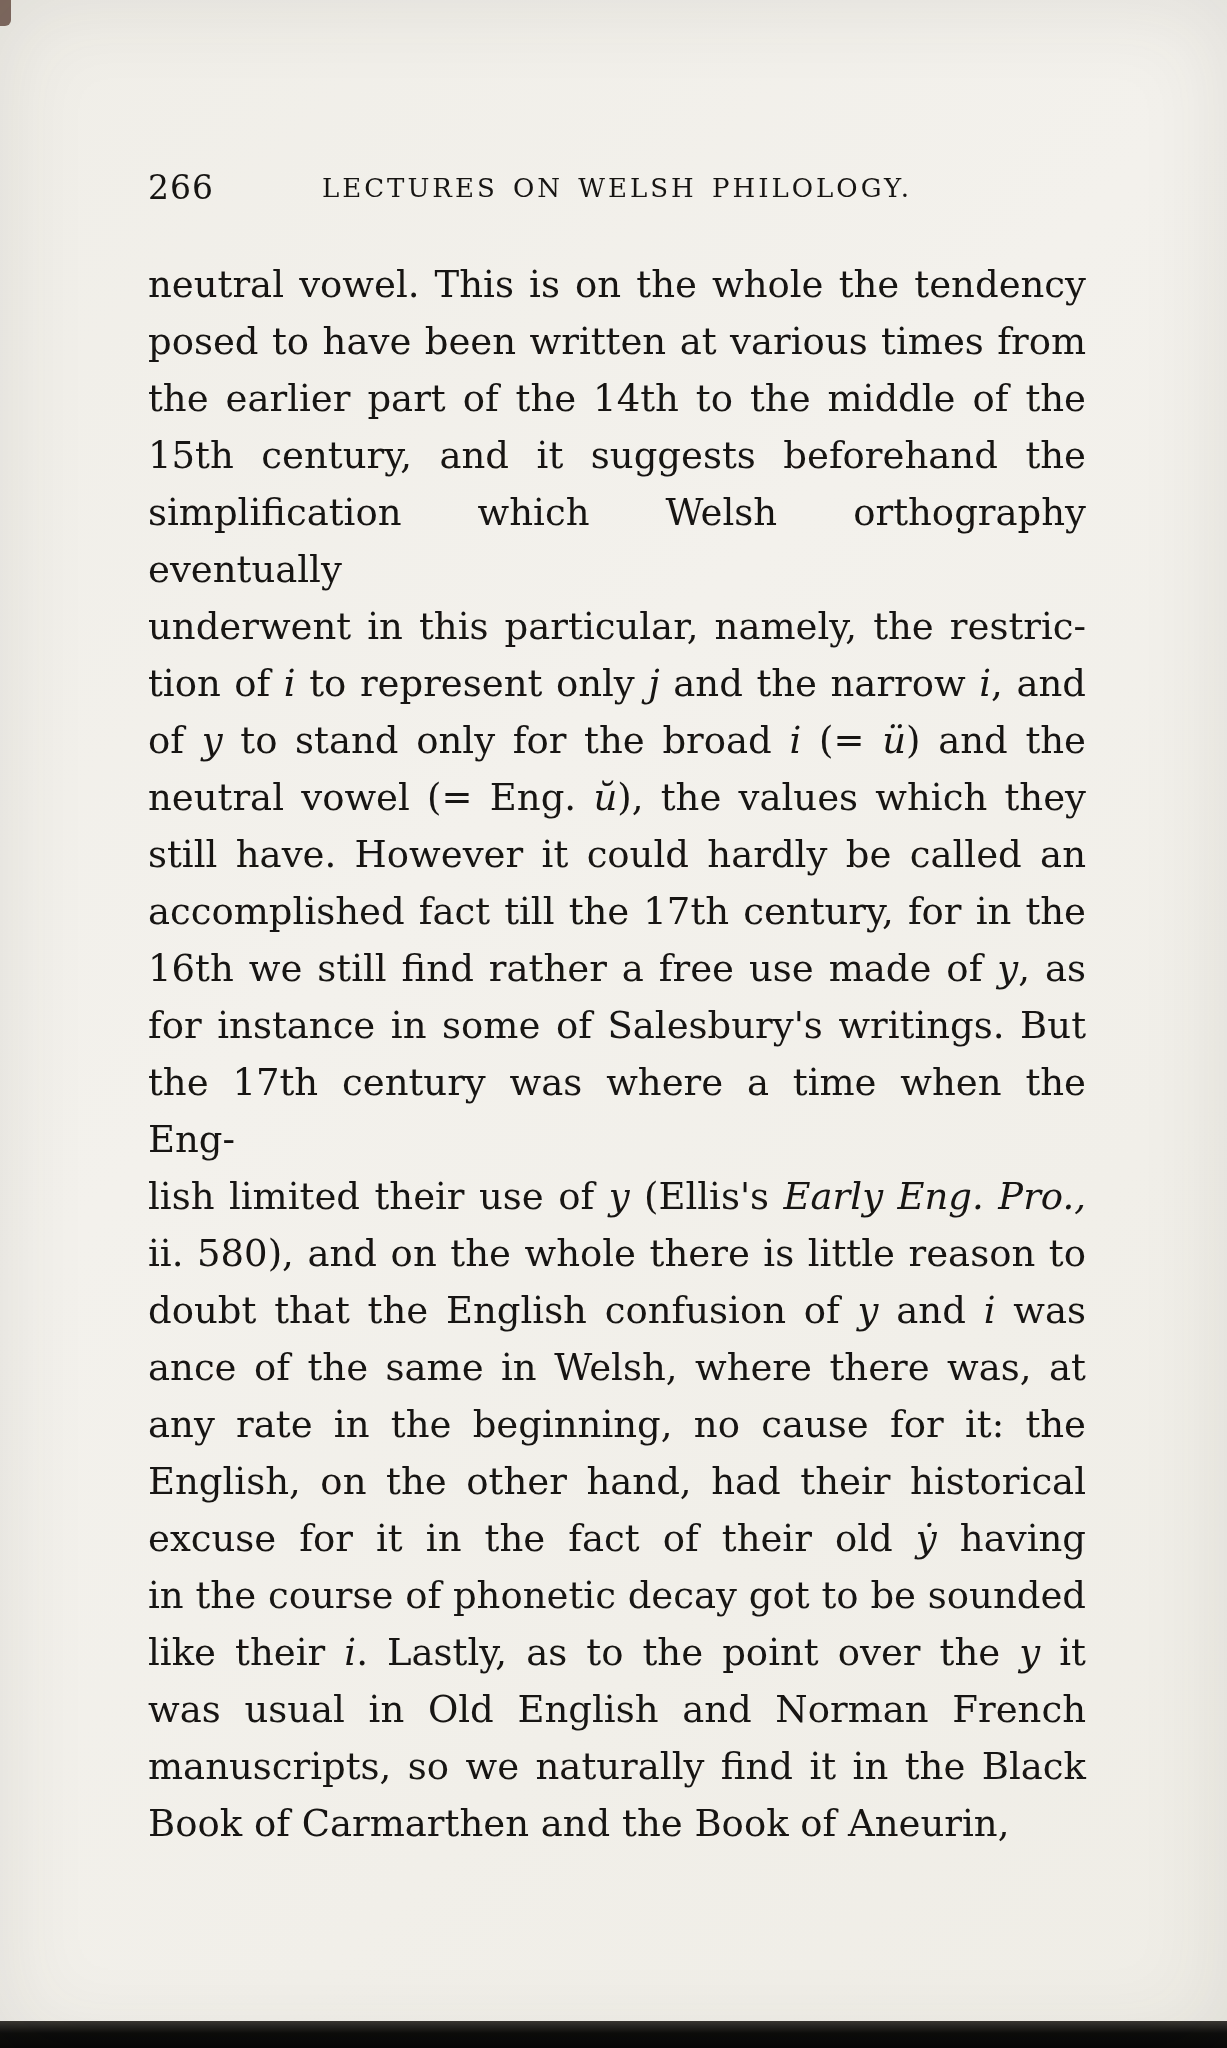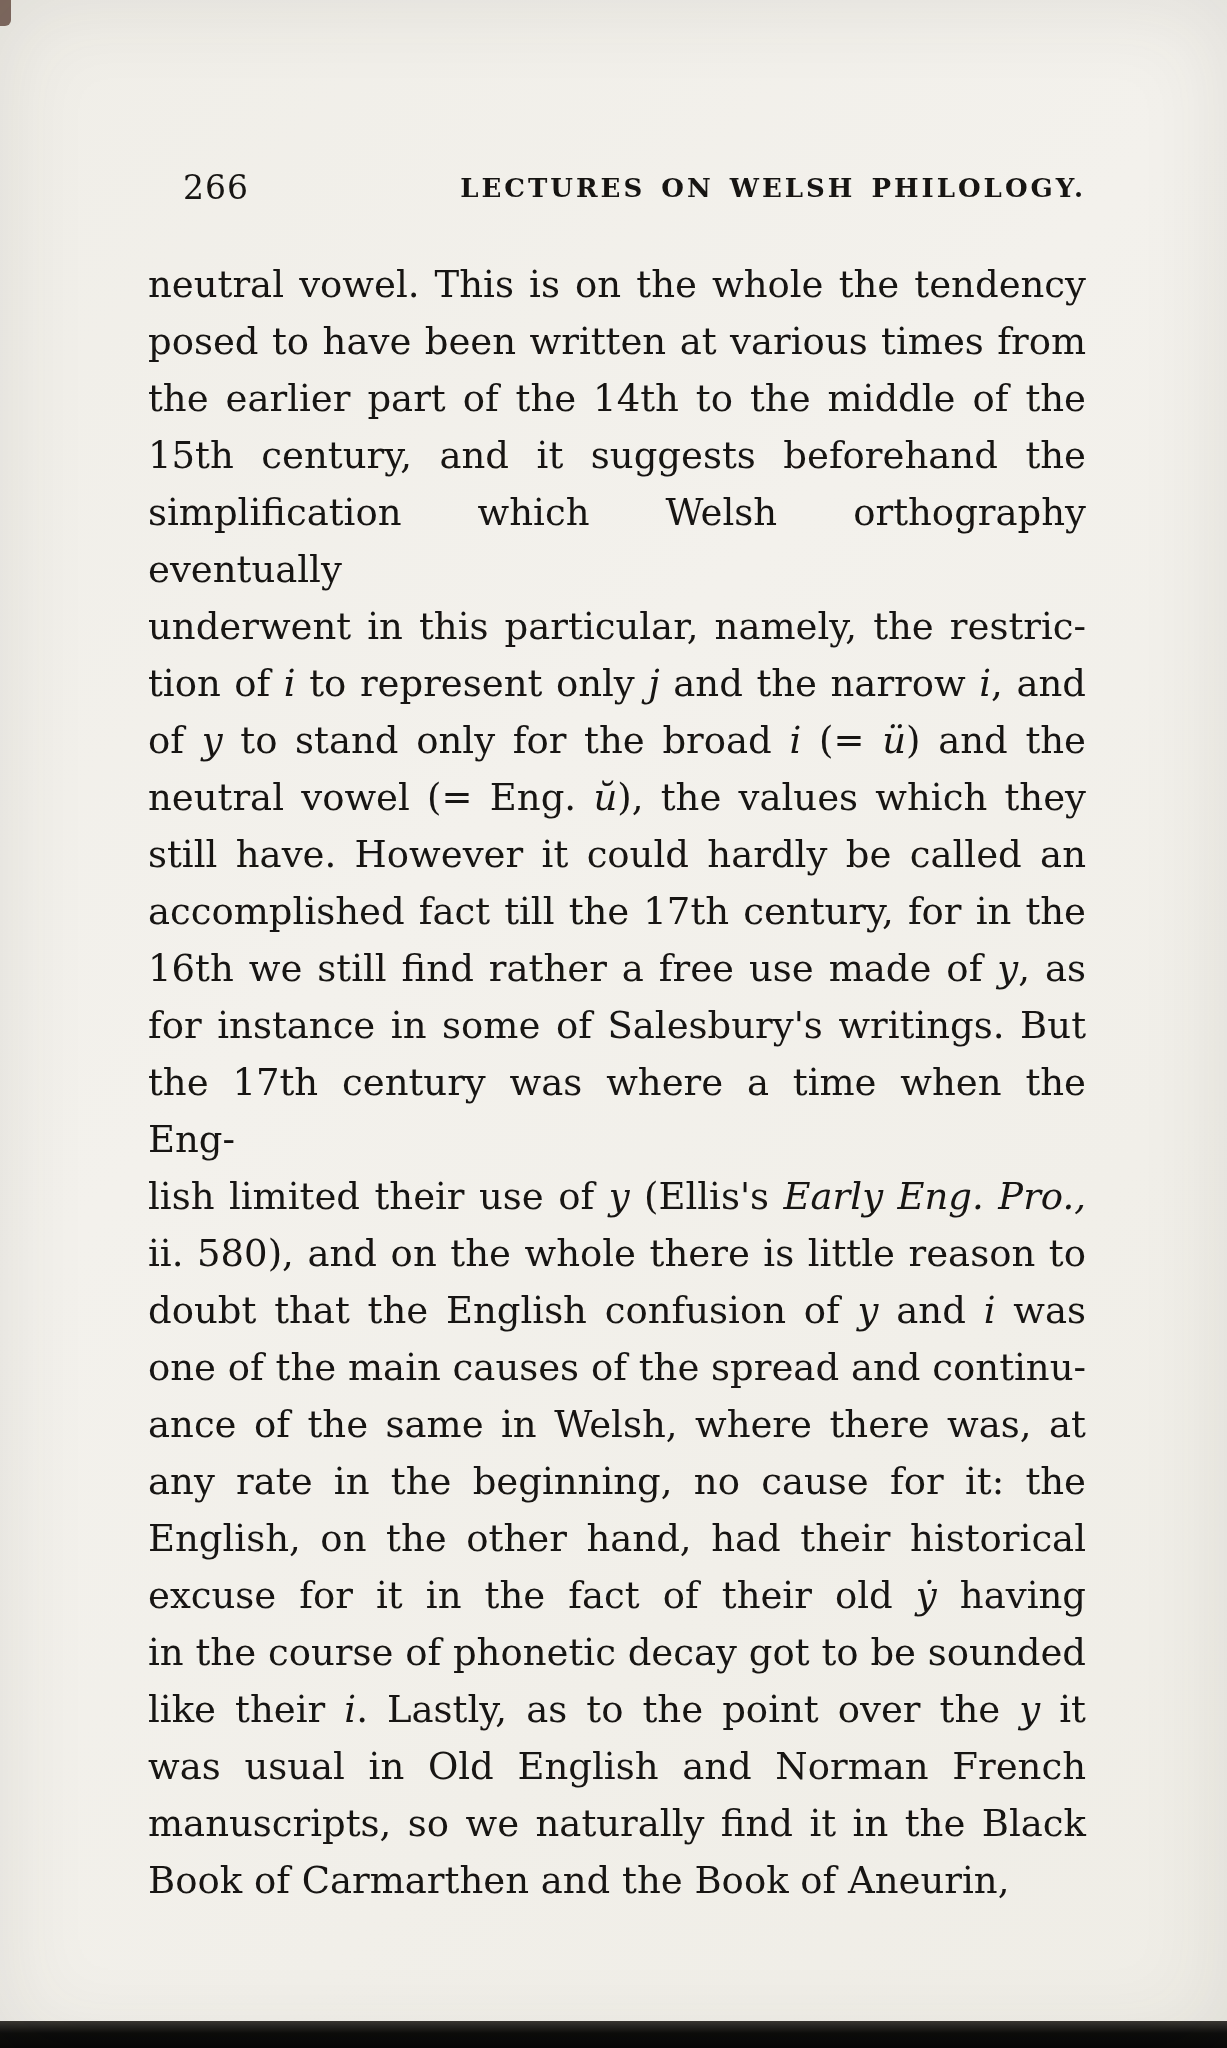--- a/index.html
+++ b/index.html
@@ -27,29 +27,27 @@
     left: 148px;
     width: 938px;
     height: 40px;
   }
   .page-number {
     position: absolute;
     left: 0;
     top: 0;
     font-size: 33px;
     letter-spacing: 1px;
-    margin-left: 35px;
   }
   .running-title {
-    text-align: right;
+    text-align: center;
     font-size: 26px;
     letter-spacing: 3px;
     padding-top: 5px;
     word-spacing: 4px;
-    font-weight: bold;
   }
   .body-text {
     position: absolute;
     top: 256px;
     left: 148px;
     width: 938px;
   }
   .line {
     line-height: 57px;
     font-size: 37px;
@@ -102,21 +100,20 @@
     <div class="line"><span>of </span><span class="it">y</span><span> to stand only for the broad </span><span class="it">i</span><span> (= </span><span class="it">ü</span><span>) and the</span></div>
     <div class="line"><span>neutral vowel (= Eng. </span><span class="it">ŭ</span><span>), the values which they</span></div>
     <div class="line"><span>still have. However it could hardly be called an</span></div>
     <div class="line"><span>accomplished fact till the 17th century, for in the</span></div>
     <div class="line"><span>16th we still find rather a free use made of </span><span class="it">y</span><span>, as</span></div>
     <div class="line"><span>for instance in some of Salesbury's writings. But</span></div>
     <div class="line"><span>the 17th century was where a time when the Eng-</span></div>
     <div class="line"><span>lish limited their use of </span><span class="it">y</span><span> (Ellis's </span><span class="it">Early Eng. Pro.,</span></div>
     <div class="line"><span>ii. 580), and on the whole there is little reason to</span></div>
     <div class="line"><span>doubt that the English confusion of </span><span class="it">y</span><span> and </span><span class="it">i</span><span> was</span></div>
-    <div class="line"><span>one of the main causes of the spread and continu-</span></div>
     <div class="line"><span>ance of the same in Welsh, where there was, at</span></div>
     <div class="line"><span>any rate in the beginning, no cause for it: the</span></div>
     <div class="line"><span>English, on the other hand, had their historical</span></div>
     <div class="line"><span>excuse for it in the fact of their old </span><span class="it">ẏ</span><span> having</span></div>
     <div class="line"><span>in the course of phonetic decay got to be sounded</span></div>
     <div class="line"><span>like their </span><span class="it">i</span><span>. Lastly, as to the point over the </span><span class="it">y</span><span> it</span></div>
     <div class="line"><span>was usual in Old English and Norman French</span></div>
     <div class="line"><span>manuscripts, so we naturally find it in the Black</span></div>
     <div class="line last"><span>Book of Carmarthen and the Book of Aneurin,</span></div>
   </div>

